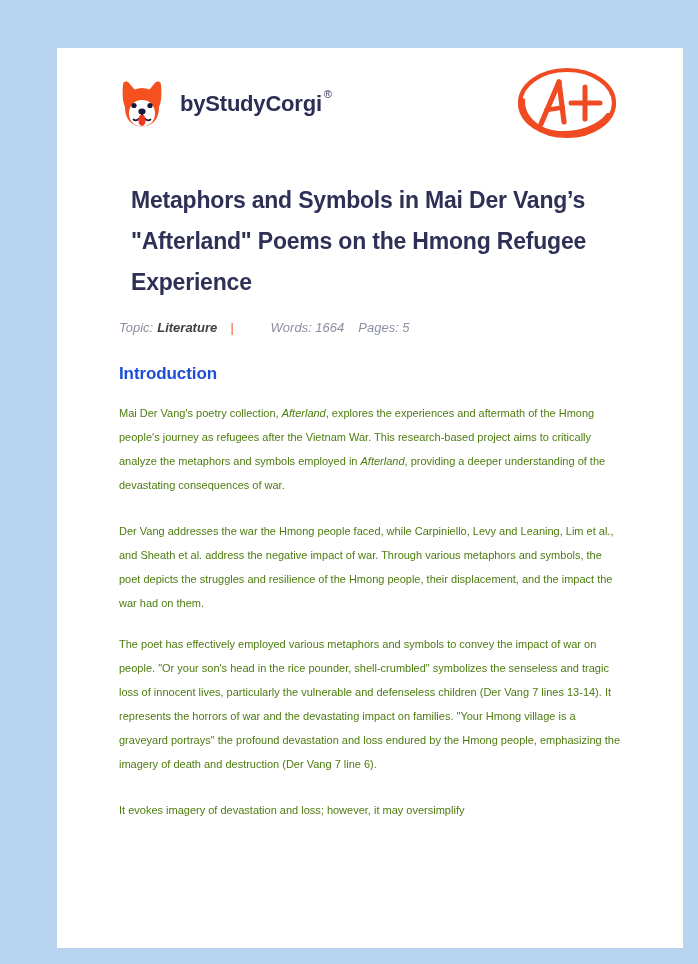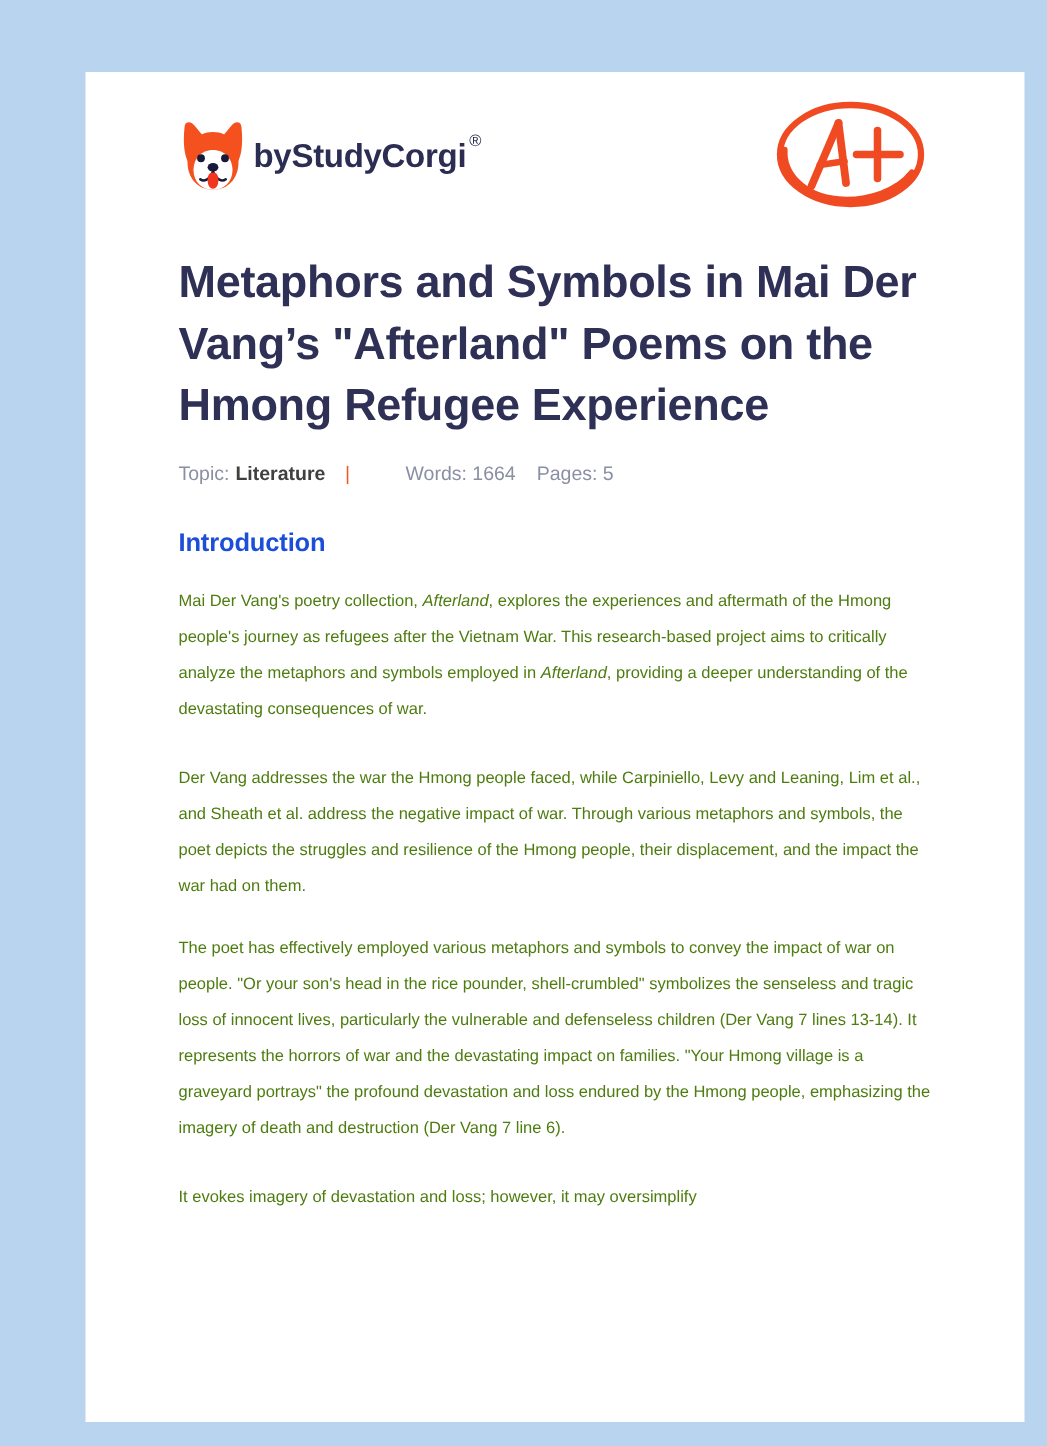--- a/index.html
+++ b/index.html
@@ -36,21 +36,21 @@
     align-items: center;
     justify-content: space-between;
     height: 104px;
     padding-top: 8px;
     box-sizing: border-box;
   }
 
   .brand {
     display: flex;
     align-items: center;
-    gap: 4px;
+    gap: 15px;
   }
 
   .corgi-logo {
     width: 46px;
     height: 48px;
     flex: 0 0 auto;
     display: block;
   }
 
   .brand-text {
@@ -74,36 +74,37 @@
 
   .grade-badge {
     width: 108px;
     height: 84px;
     flex: 0 0 auto;
     display: block;
   }
 
   
   .doc-title {
-    font-size: 30px;
+    font-size: 23px;
     line-height: 41px;
     font-weight: bold;
     color: #2f3055;
-    margin: 0;
+    margin: 12px;
     letter-spacing: -0.2px;
     padding-top: 16px;
   }
 
   .doc-meta {
     margin-top: 17px;
     font-size: 13px;
     color: #8b8fa3;
     display: flex;
     align-items: center;
     white-space: nowrap;
+    font-style: italic;
   }
   .doc-meta .meta-label { color: #8b8fa3; }
   .doc-meta .meta-topic {
     color: #404040;
     font-weight: bold;
     margin-left: 4px;
   }
   .doc-meta .meta-sep {
     color: #f05a2a;
     margin: 0 13px;

